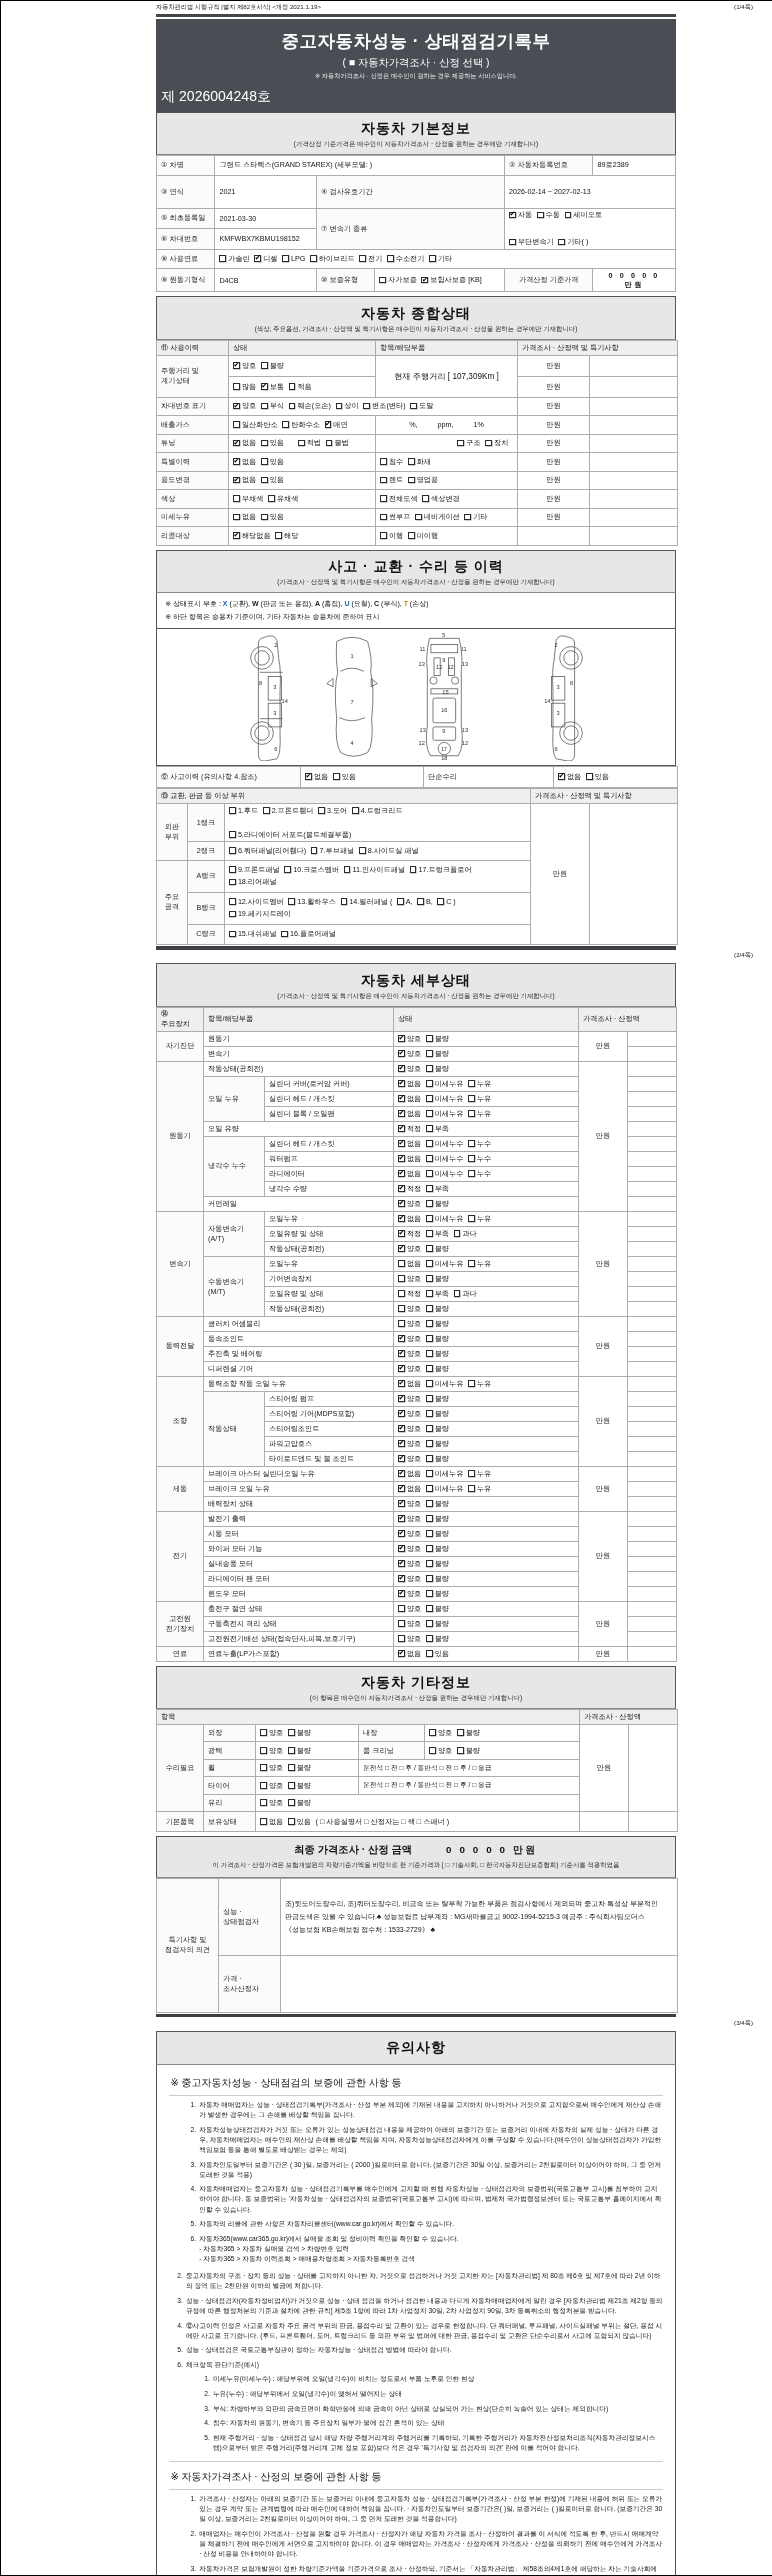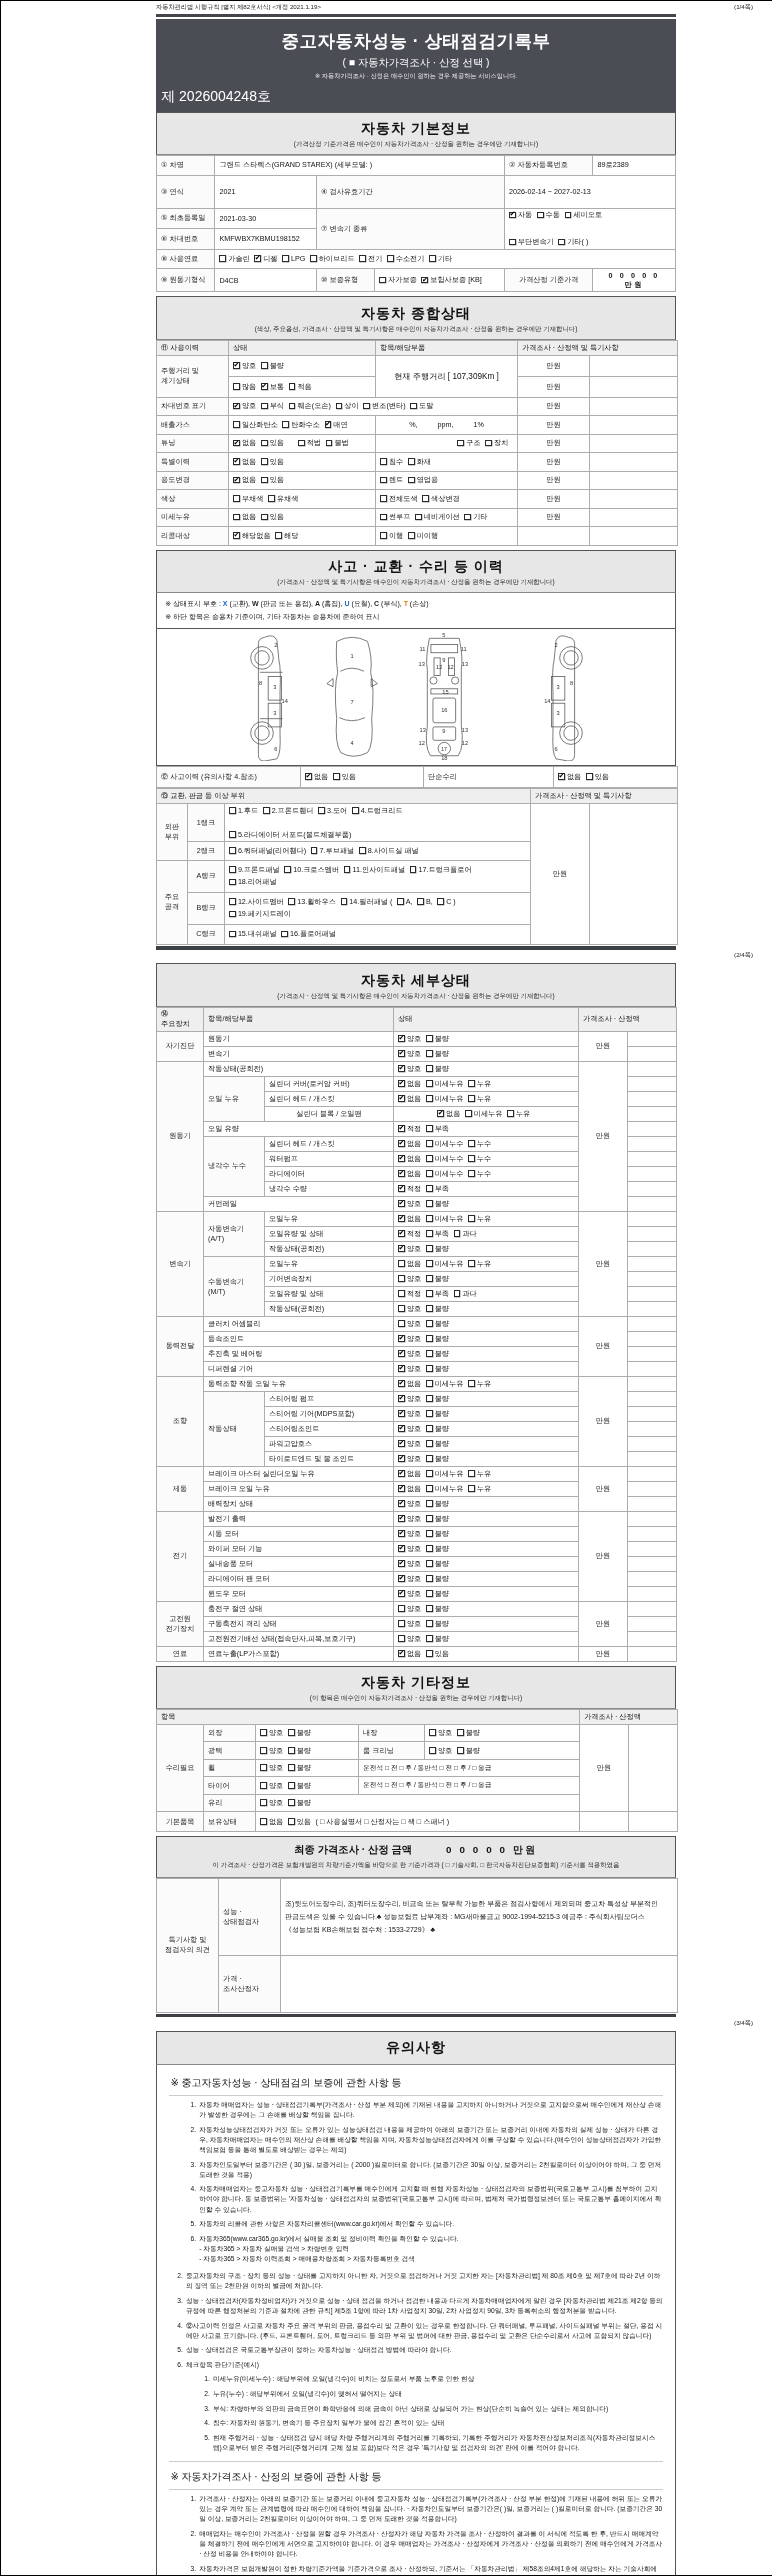--- a/index.html
+++ b/index.html
@@ -416,21 +416,21 @@
             <td class="lbl" rowspan="3">오일 누유</td>
             <td>실린더 커버(로커암 커버)</td>
             <td><span class="opt"><span class="cb on"></span><span class="cbl">없음</span></span><span class="opt"><span class="cb"></span><span class="cbl">미세누유</span></span><span class="opt"><span class="cb"></span><span class="cbl">누유</span></span></td>
             <td class="vl"></td>
           </tr>
           <tr style="height: 15px;">
             <td>실린더 헤드 / 개스킷</td>
             <td><span class="opt"><span class="cb on"></span><span class="cbl">없음</span></span><span class="opt"><span class="cb"></span><span class="cbl">미세누유</span></span><span class="opt"><span class="cb"></span><span class="cbl">누유</span></span></td>
             <td class="vl"></td>
           </tr>
-          <tr style="height: 15px; text-align: center;">
+          <tr style="height: 15px;">
             <td>실린더 블록 / 오일팬</td>
             <td><span class="opt"><span class="cb on"></span><span class="cbl">없음</span></span><span class="opt"><span class="cb"></span><span class="cbl">미세누유</span></span><span class="opt"><span class="cb"></span><span class="cbl">누유</span></span></td>
             <td class="vl"></td>
           </tr>
           <tr style="height: 15px;">
             <td colspan="2">오일 유량</td>
             <td><span class="opt"><span class="cb on"></span><span class="cbl">적정</span></span><span class="opt"><span class="cb"></span><span class="cbl">부족</span></span></td>
             <td class="vl"></td>
           </tr>
           <tr style="height: 15px;">

